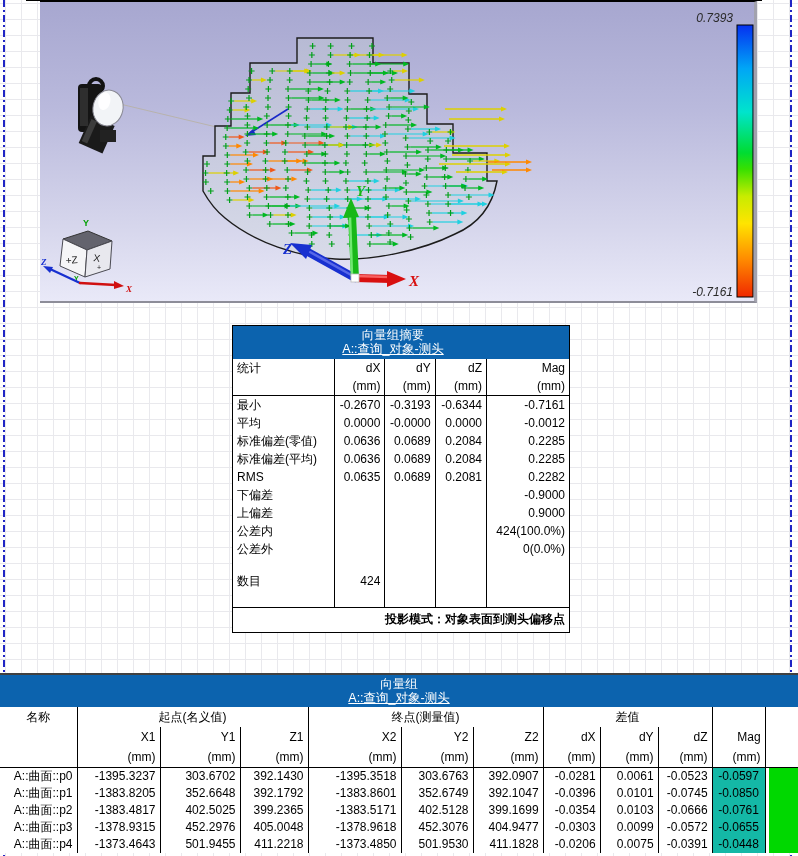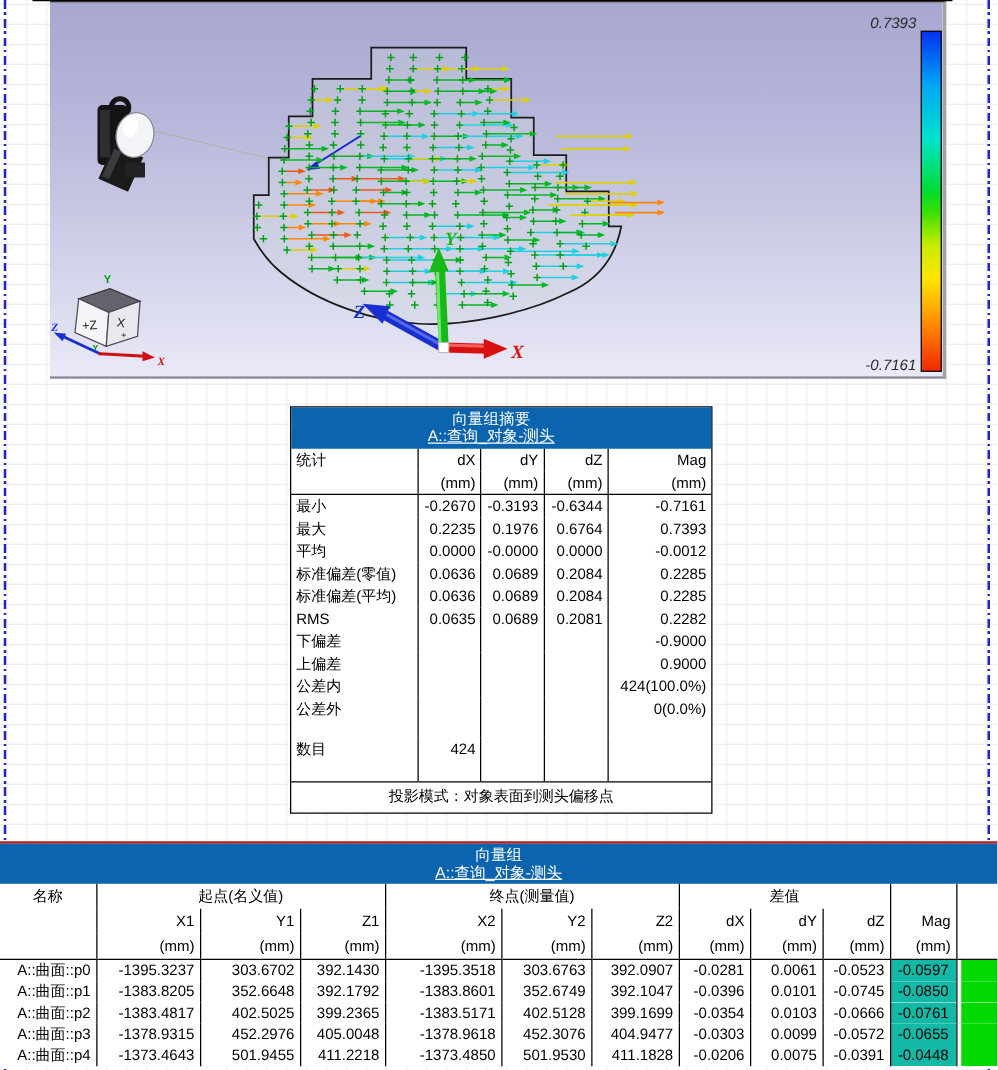--- a/index.html
+++ b/index.html
@@ -45,26 +45,26 @@
   
   #summary-box{
     position:absolute;left:232px;top:325px;width:336px;
     border:1px solid #000;background:#fff;
   }
   #summary-box table{width:100%;}
   #summary-box td.rowlabel{text-align:left;}
   #summary-box tr.mmrow td{border-bottom:1px solid #000;}
   #summary-box tr.blank td{height:14px;line-height:14px;}
   #summary-box tr.blank2 td{height:17px;line-height:17px;}
-  #summary-footer{border-top:1px solid #000;padding:3px 4px 4px 4px;text-align:center;}
+  #summary-footer{border-top:1px solid #000;padding:3px 4px 4px 4px;text-align:right;font-weight:bold;}
 
   
   #vector-box{
     position:absolute;left:0;top:673px;width:798px;
-    border-top:2px solid #b91c1c;background:#fff;
+    border-top:2px solid #404040;background:#fff;
   }
   #vector-box .tbl-title{padding:2px 0 2px 0;}
   #vector-box table{width:798px;}
   #vector-box td{height:17px;line-height:17px;}
   #vector-box thead td{height:20px;line-height:20px;}
   #vector-box tr.vmm td{border-bottom:1px solid #000;}
   #vector-box td.ctr{text-align:center;}
   td.magcell{background:#14b8a6;text-align:center;border-left:1px solid #000;}
   td.barcell{background:#00d800;border-left:1px solid #000;box-shadow:inset 3px 0 0 0 #ffffff;}
 </style>
@@ -694,27 +694,20 @@
       <td class="num bL">(mm)</td>
     </tr>
     <tr>
           <td class="rowlabel">最小</td>
           <td class="num bL">-0.2670</td>
           <td class="num bL">-0.3193</td>
           <td class="num bL">-0.6344</td>
           <td class="num bL">-0.7161</td>
         </tr>
         <tr>
-          <td class="rowlabel">最大</td>
-          <td class="num bL">0.2235</td>
-          <td class="num bL">0.1976</td>
-          <td class="num bL">0.6764</td>
-          <td class="num bL">0.7393</td>
-        </tr>
-        <tr>
           <td class="rowlabel">平均</td>
           <td class="num bL">0.0000</td>
           <td class="num bL">-0.0000</td>
           <td class="num bL">0.0000</td>
           <td class="num bL">-0.0012</td>
         </tr>
         <tr>
           <td class="rowlabel">标准偏差(零值)</td>
           <td class="num bL">0.0636</td>
           <td class="num bL">0.0689</td>

